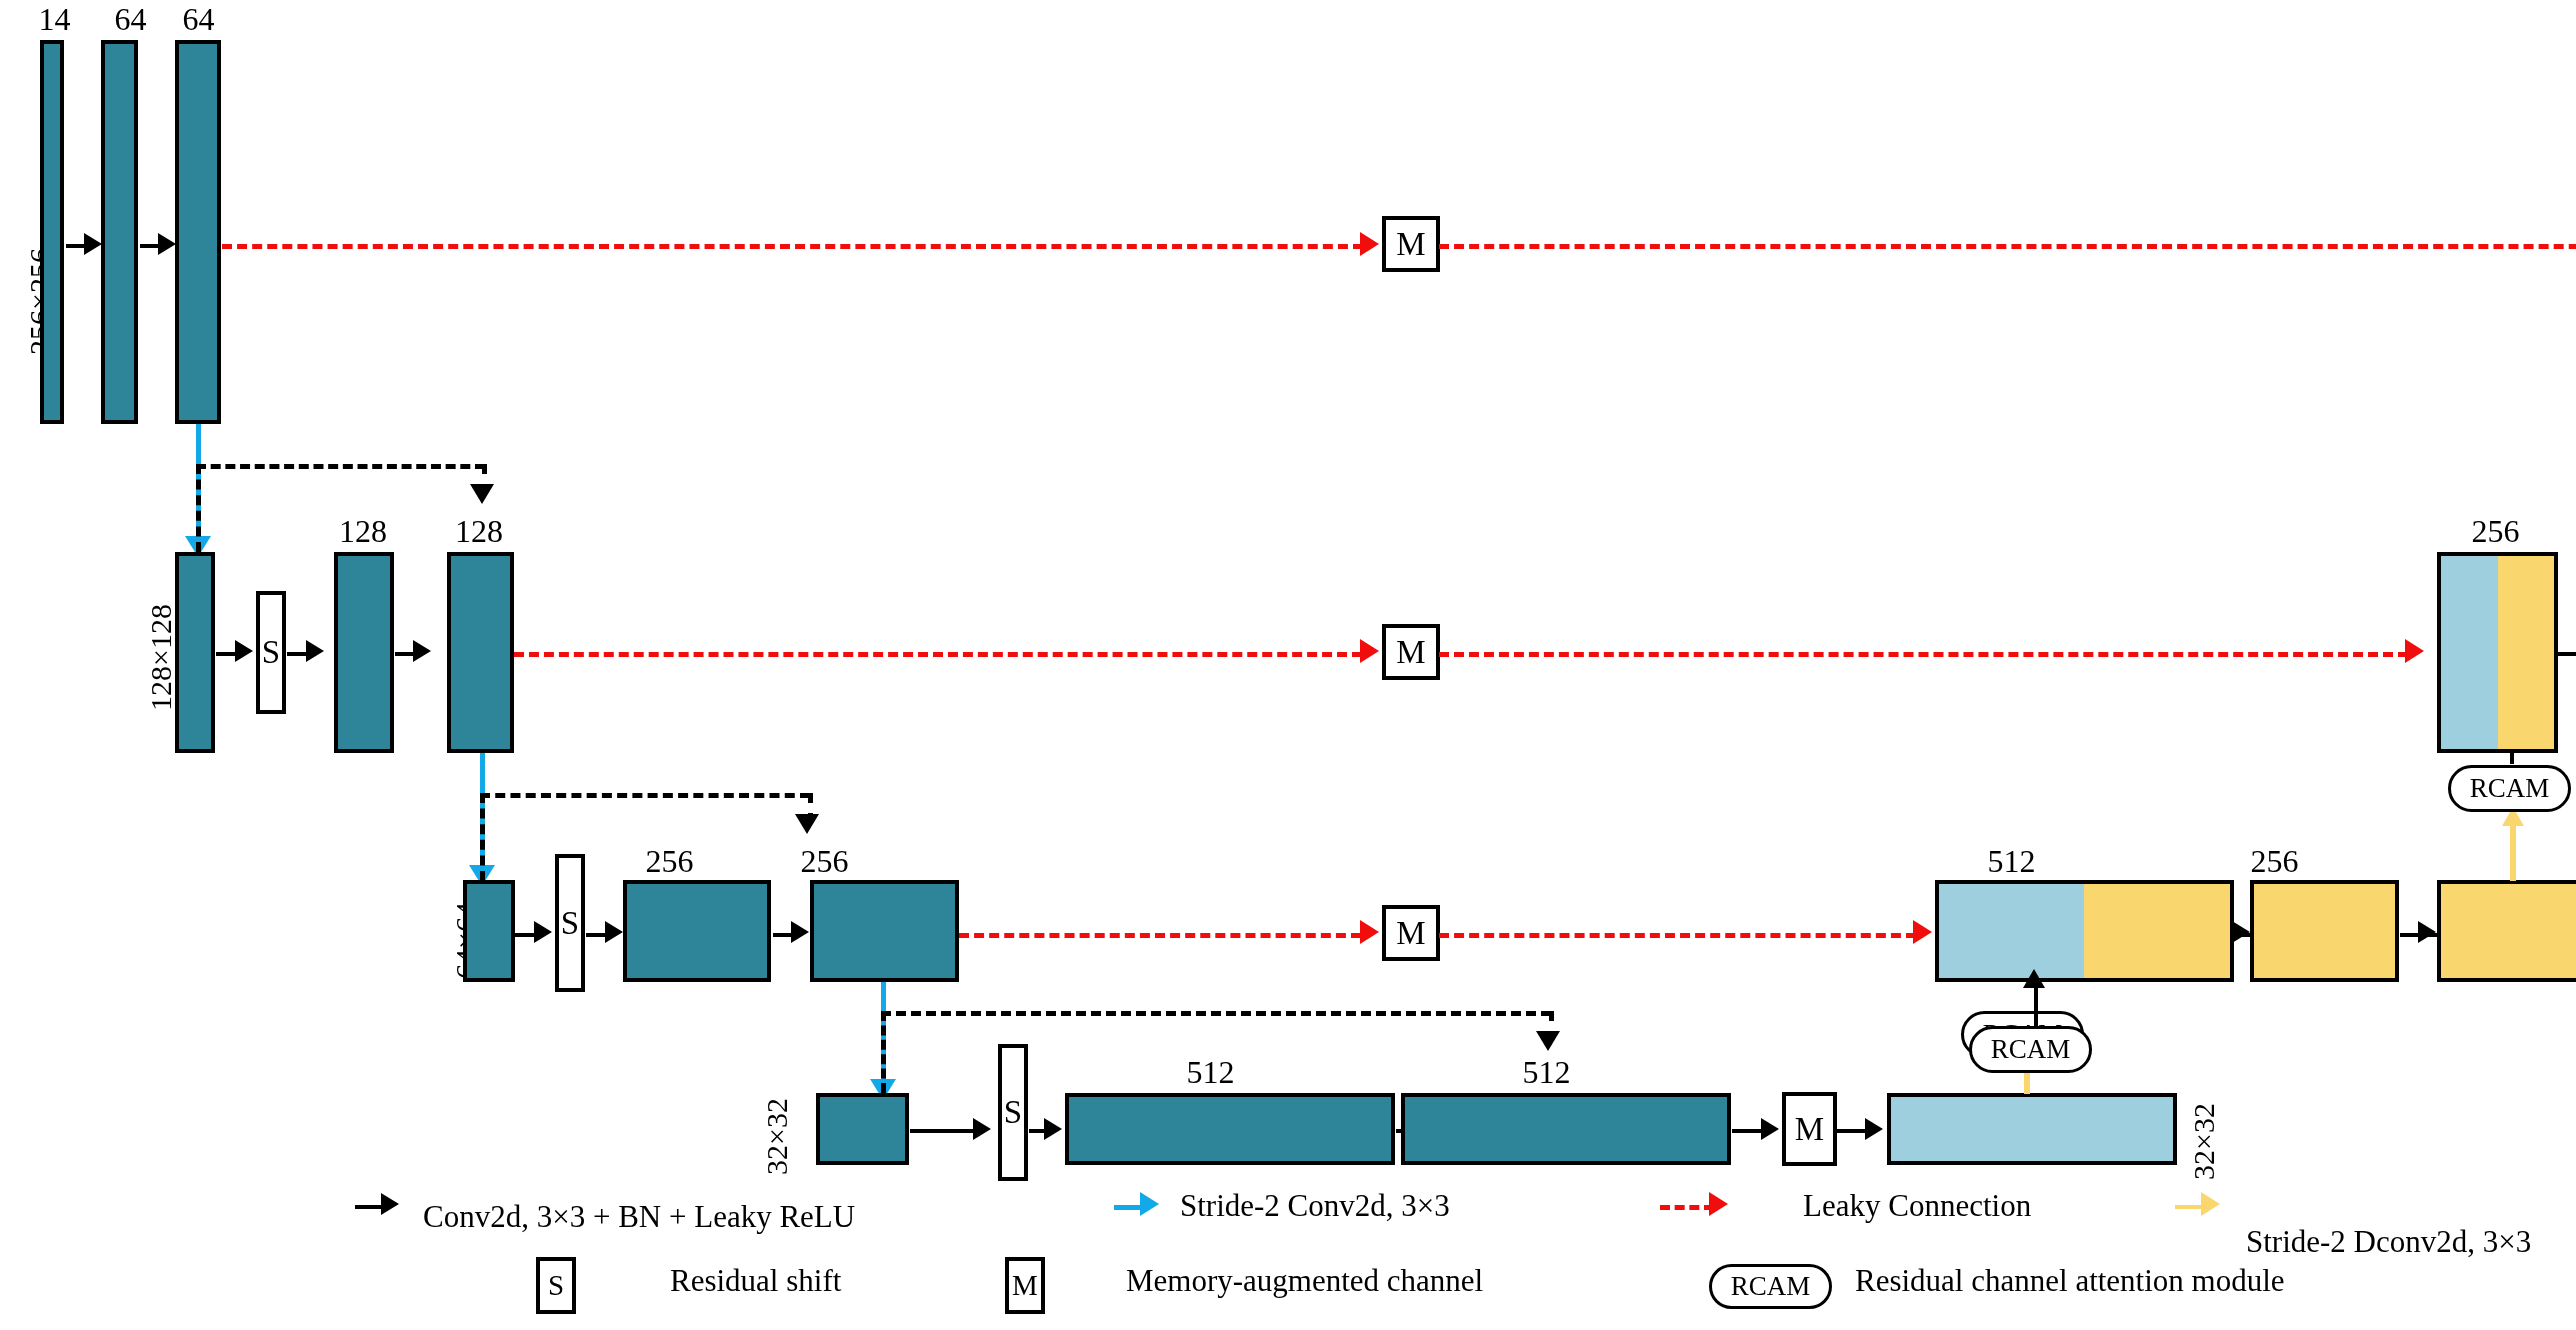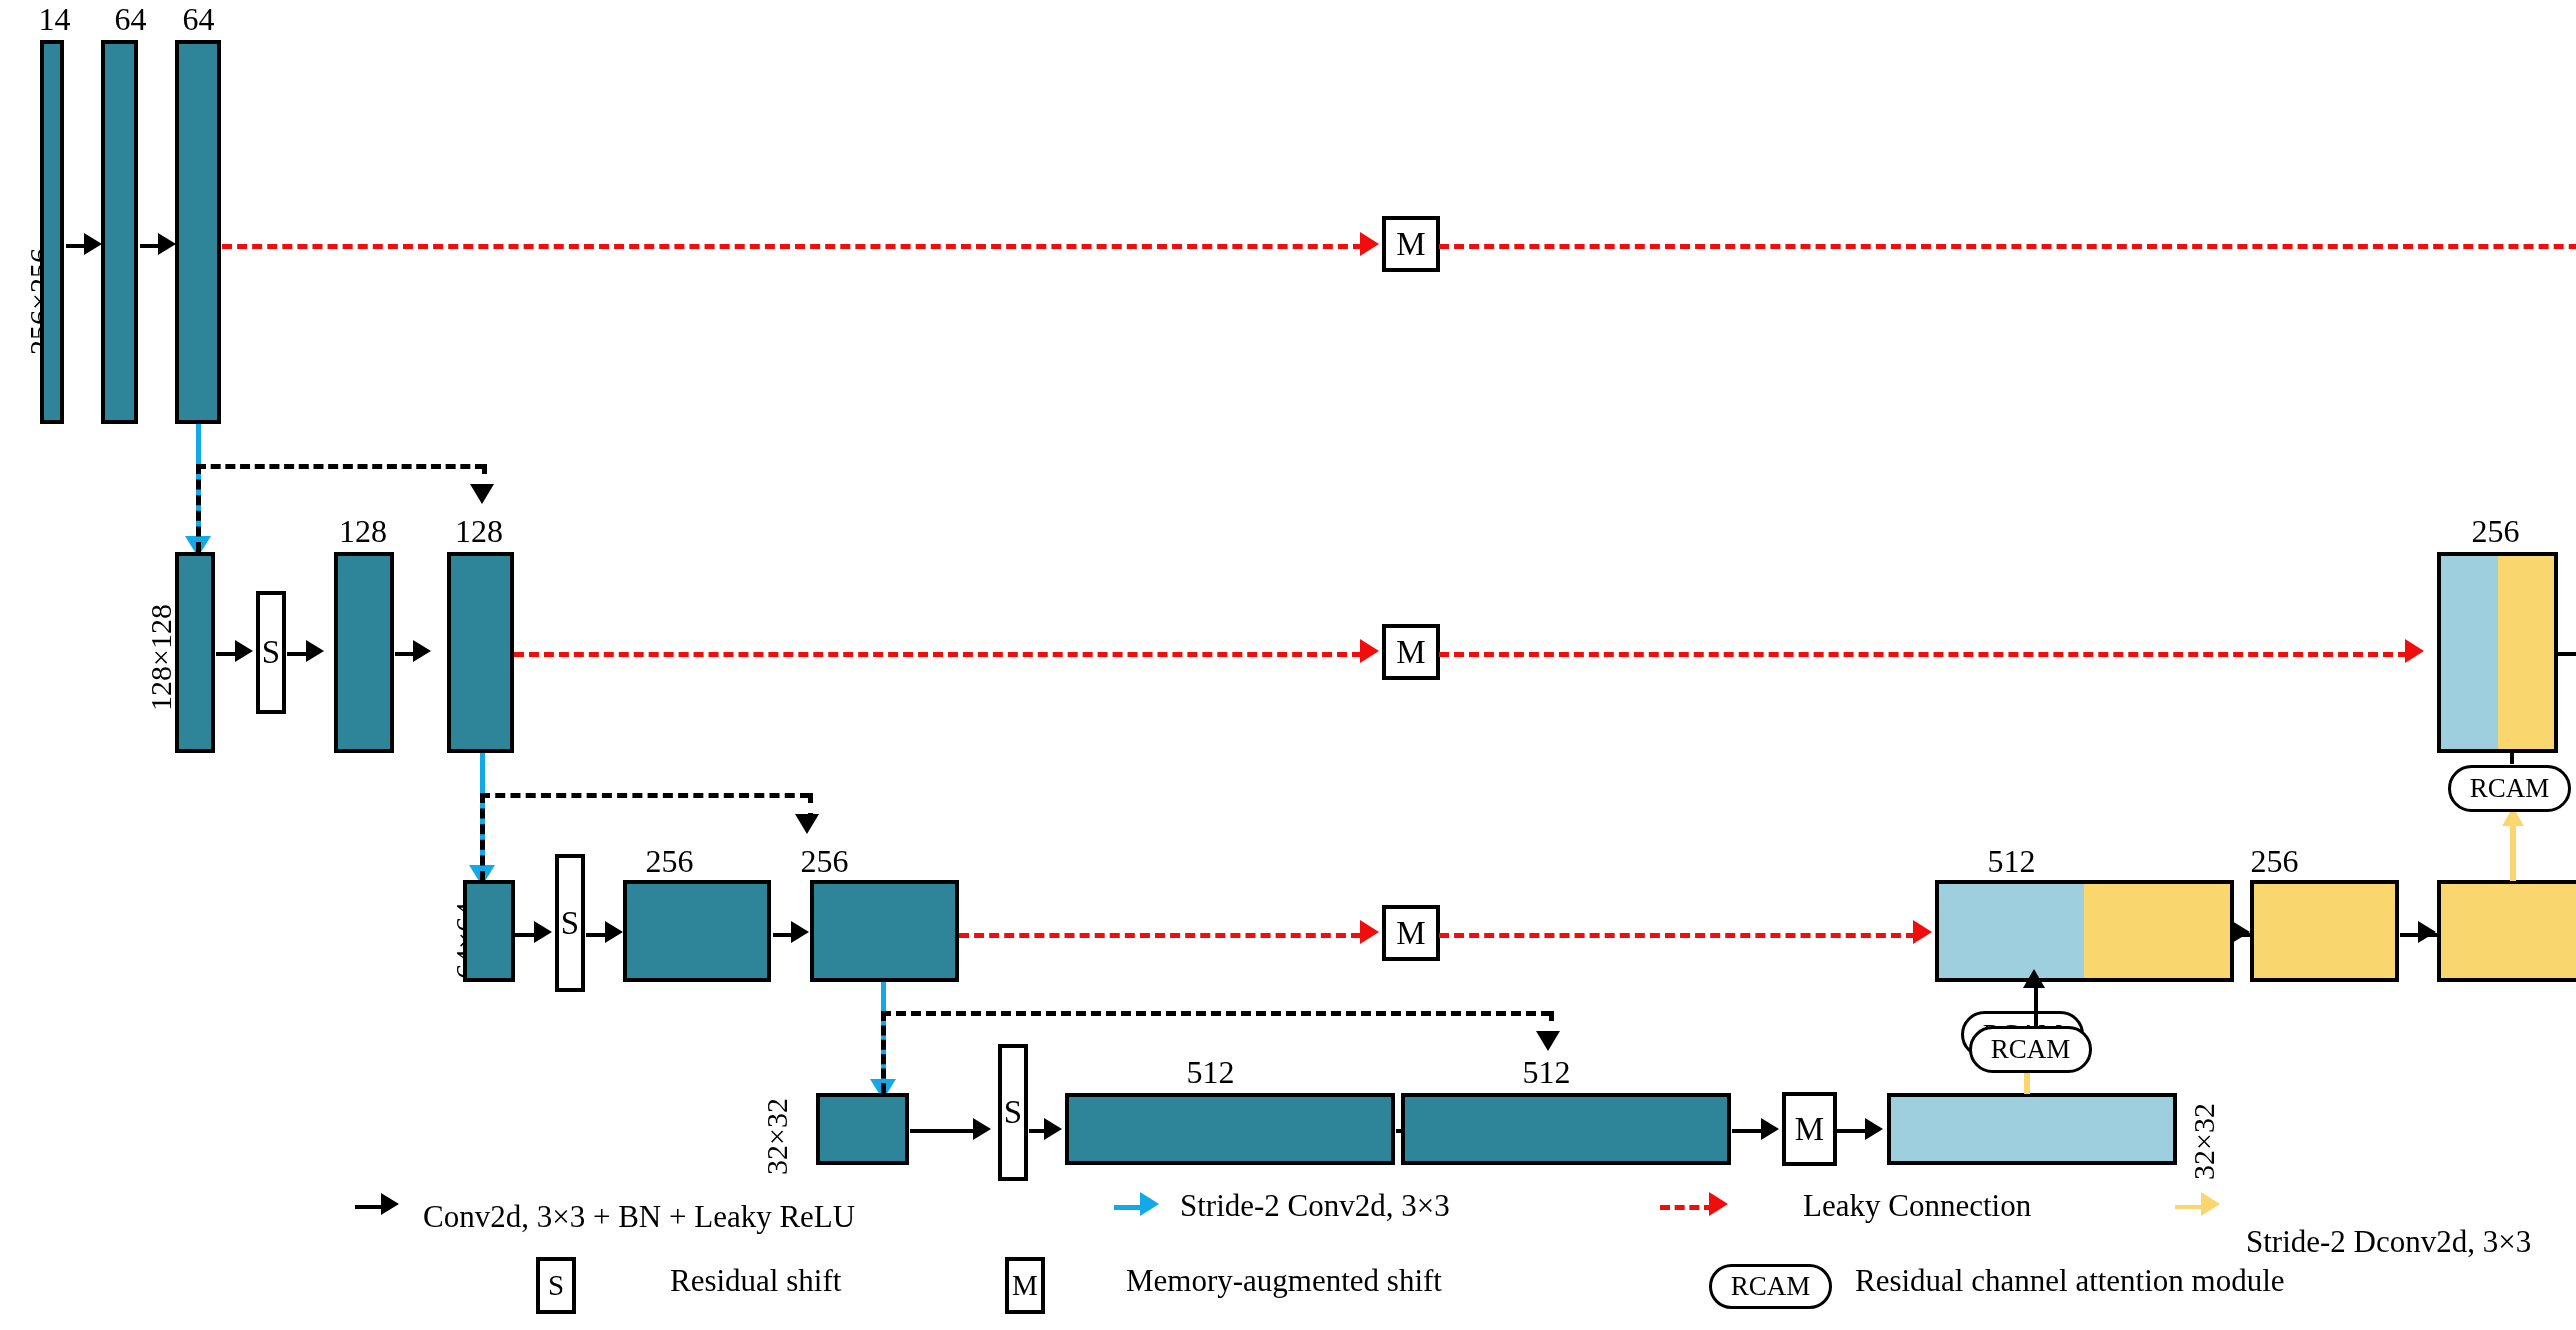--- a/index.html
+++ b/index.html
@@ -226,19 +226,19 @@
   <div class="lg-text" style="left:1803px;top:1190px;">Leaky Connection</div>
 
   <div class="hline solid-black" style="left:2175px;top:1205px;width:29px;border-top-color:#fad76e;"></div>
   <div class="ah right-yellow" style="left:2201px;top:1192px;"></div>
   <div class="lg-text" style="left:2246px;top:1190px;margin-top:36px;">Stride-2 Dconv2d, 3×3</div>
 
   <div class="modbox" style="left:536px;top:1257px;width:40px;height:57px;font-size:29px;">S</div>
   <div class="lg-text" style="left:670px;top:1265px;">Residual shift</div>
 
   <div class="modbox" style="left:1005px;top:1257px;width:40px;height:57px;font-size:29px;">M</div>
-  <div class="lg-text" style="left:1126px;top:1265px;">Memory-augmented shift</div>
+  <div class="lg-text" style="left:1126px;top:1265px;">Memory-augmented channel</div>
 
   <div class="rcam" style="left:1709px;top:1264px;width:123px;height:45px;">RCAM</div>
   <div class="lg-text" style="left:1855px;top:1265px;">Residual channel attention module</div>
 
 </div>
 
 
 </body></html>

